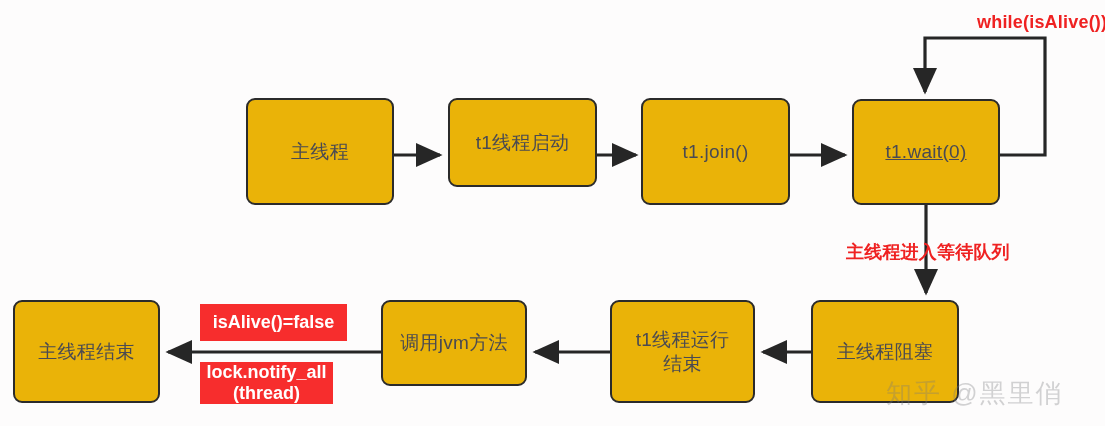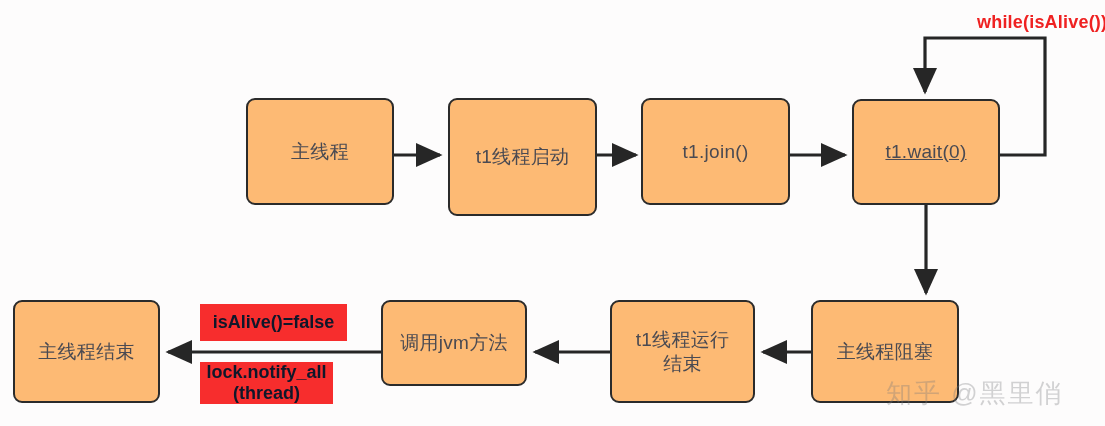--- a/index.html
+++ b/index.html
@@ -23,39 +23,39 @@
     pointer-events: none;
     background-image:
       radial-gradient(circle at 1px 1px, rgba(150,140,150,0.16) 0.6px, transparent 0.7px),
       radial-gradient(circle at 4px 6px, rgba(160,150,160,0.11) 0.6px, transparent 0.7px);
     background-size: 7px 7px, 11px 9px;
     z-index: 0;
   }
   .node {
     position: absolute;
     box-sizing: border-box;
-    background: #fdba74;
+    background: #eab308;
     border: 2.5px solid #2b2b2b;
     border-radius: 9px;
     display: flex;
     align-items: center;
     justify-content: center;
     text-align: center;
     color: #4a4a52;
     font-size: 19px;
     line-height: 1.25;
     letter-spacing: 0.3px;
     z-index: 3;
     padding: 2px 8px;
   }
   .badge {
     position: absolute;
     box-sizing: border-box;
     background: #f72d2d;
-    color: #0f172a;
+    color: #ffffff;
     font-size: 18px;
     font-weight: 700;
     display: flex;
     align-items: center;
     justify-content: center;
     text-align: center;
     line-height: 1.15;
     z-index: 5;
     white-space: pre-line;
   }
@@ -109,21 +109,21 @@
       <line x1="852" y1="352" x2="763" y2="352" marker-end="url(#ah)"></line>
       <line x1="610" y1="352" x2="535" y2="352" marker-end="url(#ah)"></line>
       <line x1="381" y1="352" x2="168" y2="352" marker-end="url(#ah)"></line>
     </g>
   </svg>
 
   <div class="node" style="left:246px; top:98px; width:148px; height:107px;">
     <span>主线程</span>
   </div>
 
-  <div class="node" style="left:448px; top:98px; width:149px; height:118px;">
+  <div class="node" style="left:448px; top:98px; width:149px; height:89px;">
     <span>t1线程启动</span>
   </div>
 
   <div class="node" style="left:641px; top:98px; width:149px; height:107px;">
     <span>t1.join()</span>
   </div>
 
   <div class="node" style="left:852px; top:99px; width:148px; height:106px;text-decoration:underline;">
     <span>t1.wait(0)</span>
   </div>
@@ -150,18 +150,21 @@
 
   <div class="badge" style="left:200px; top:362px; width:133px; height:42px;">
     <span>lock.notify_all
 (thread)</span>
   </div>
 
   <div class="redlabel" style="left:968px; top:12px;margin-left:9px;">
     <span>while(isAlive())</span>
   </div>
 
+  <div class="redlabel" style="left:846px; top:240px;">
+    <span>主线程进入等待队列</span>
+  </div>
 
   <div class="watermark" style="left:886px; top:376px;">
     <span>知乎 @黑里俏</span>
   </div>
 
 </div>
 
 </body></html>

